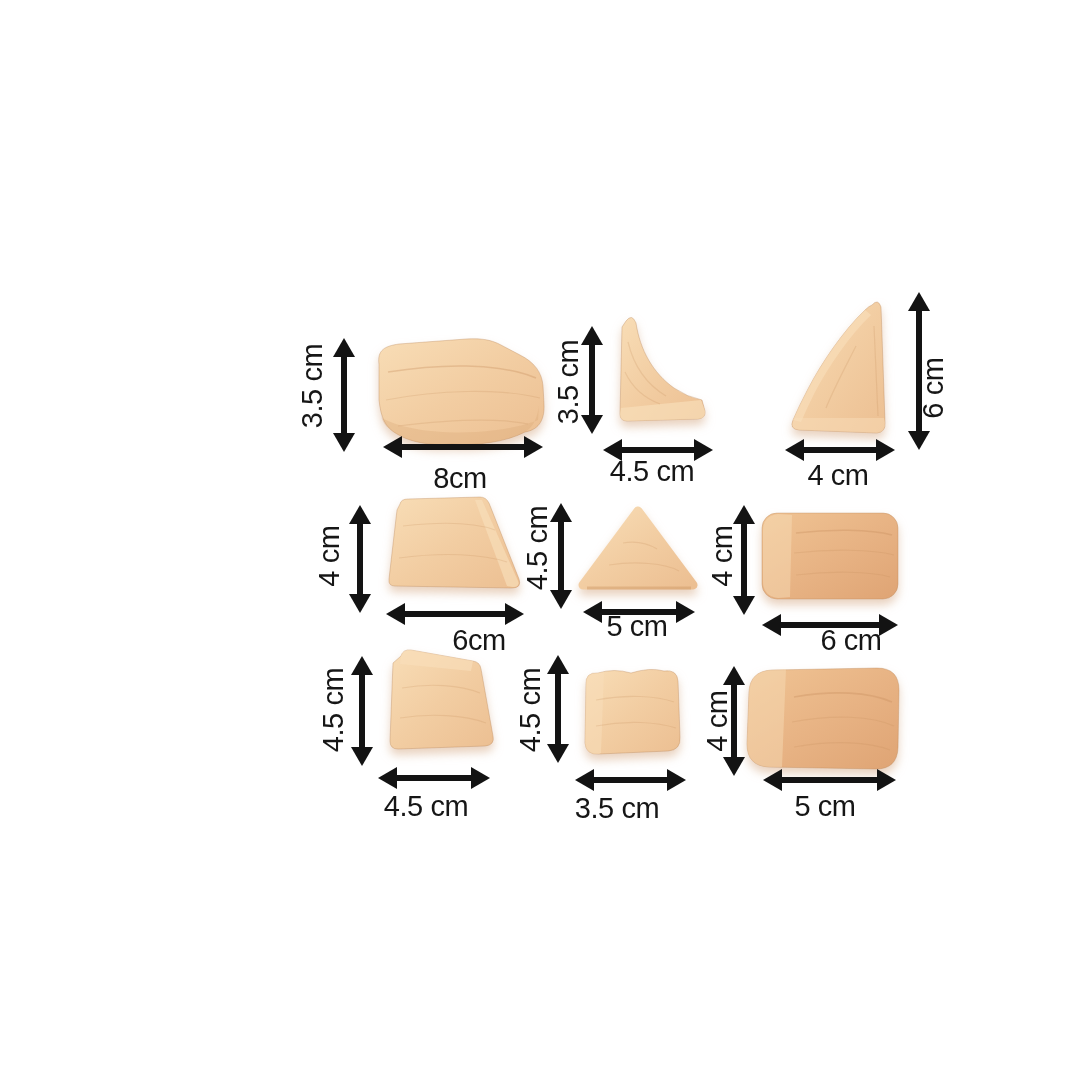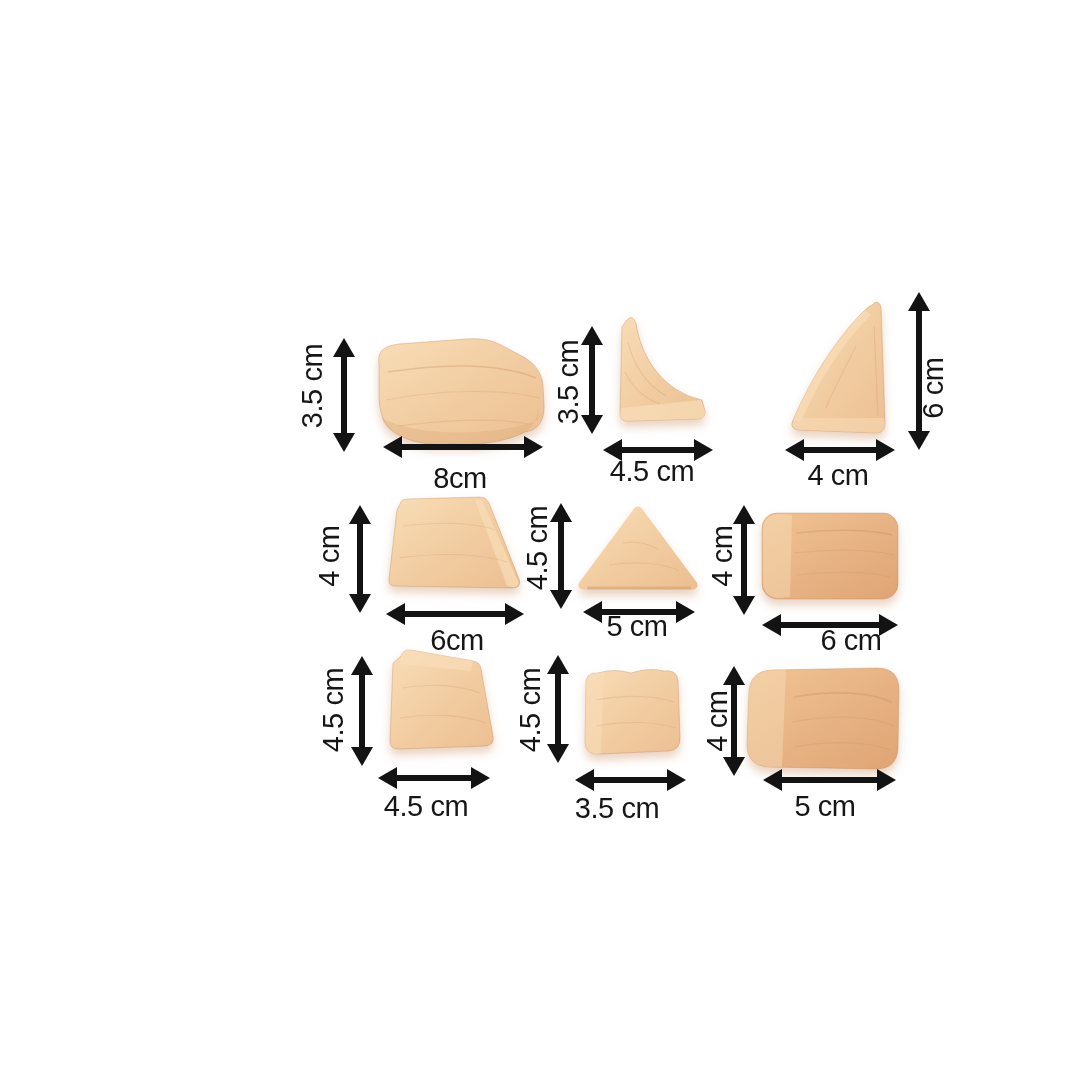--- a/index.html
+++ b/index.html
@@ -119,21 +119,21 @@
     <path class="grain2" d="M20,30 C55,26 90,26 112,34"></path>
     <path class="grain2" d="M16,62 C60,56 100,58 124,66"></path>
   </svg>
   <div class="varrow" style="left:348px;top:505px;height:108px">
       <span class="shaft"></span>
     </div>
   <div class="dim v" style="left:329px;top:556px">4 cm</div>
   <div class="harrow" style="left:386px;top:602px;width:138px">
       <span class="shaft"></span>
     </div>
-  <div class="dim" style="left:457px;top:640px">6cm</div>
+  <div class="dim" style="left:479px;top:640px">6cm</div>
 
   <svg class="block" style="left:575px;top:503px" width="126" height="92" viewBox="0 0 126 92">
     <path fill="url(#woodL)" stroke="url(#woodL)" stroke-width="9" stroke-linejoin="round" d="M63,8 L118,82 L8,82 Z"></path>
     <path class="grain2" d="M48,40 C60,38 72,40 82,46"></path>
     <path class="grain2" d="M34,62 C60,58 90,60 104,68"></path>
     <path fill="none" stroke="rgba(205,150,100,.45)" stroke-width="3" d="M12,85 L116,85"></path>
   </svg>
   <div class="varrow" style="left:549px;top:503px;height:106px">
       <span class="shaft"></span>
     </div>

